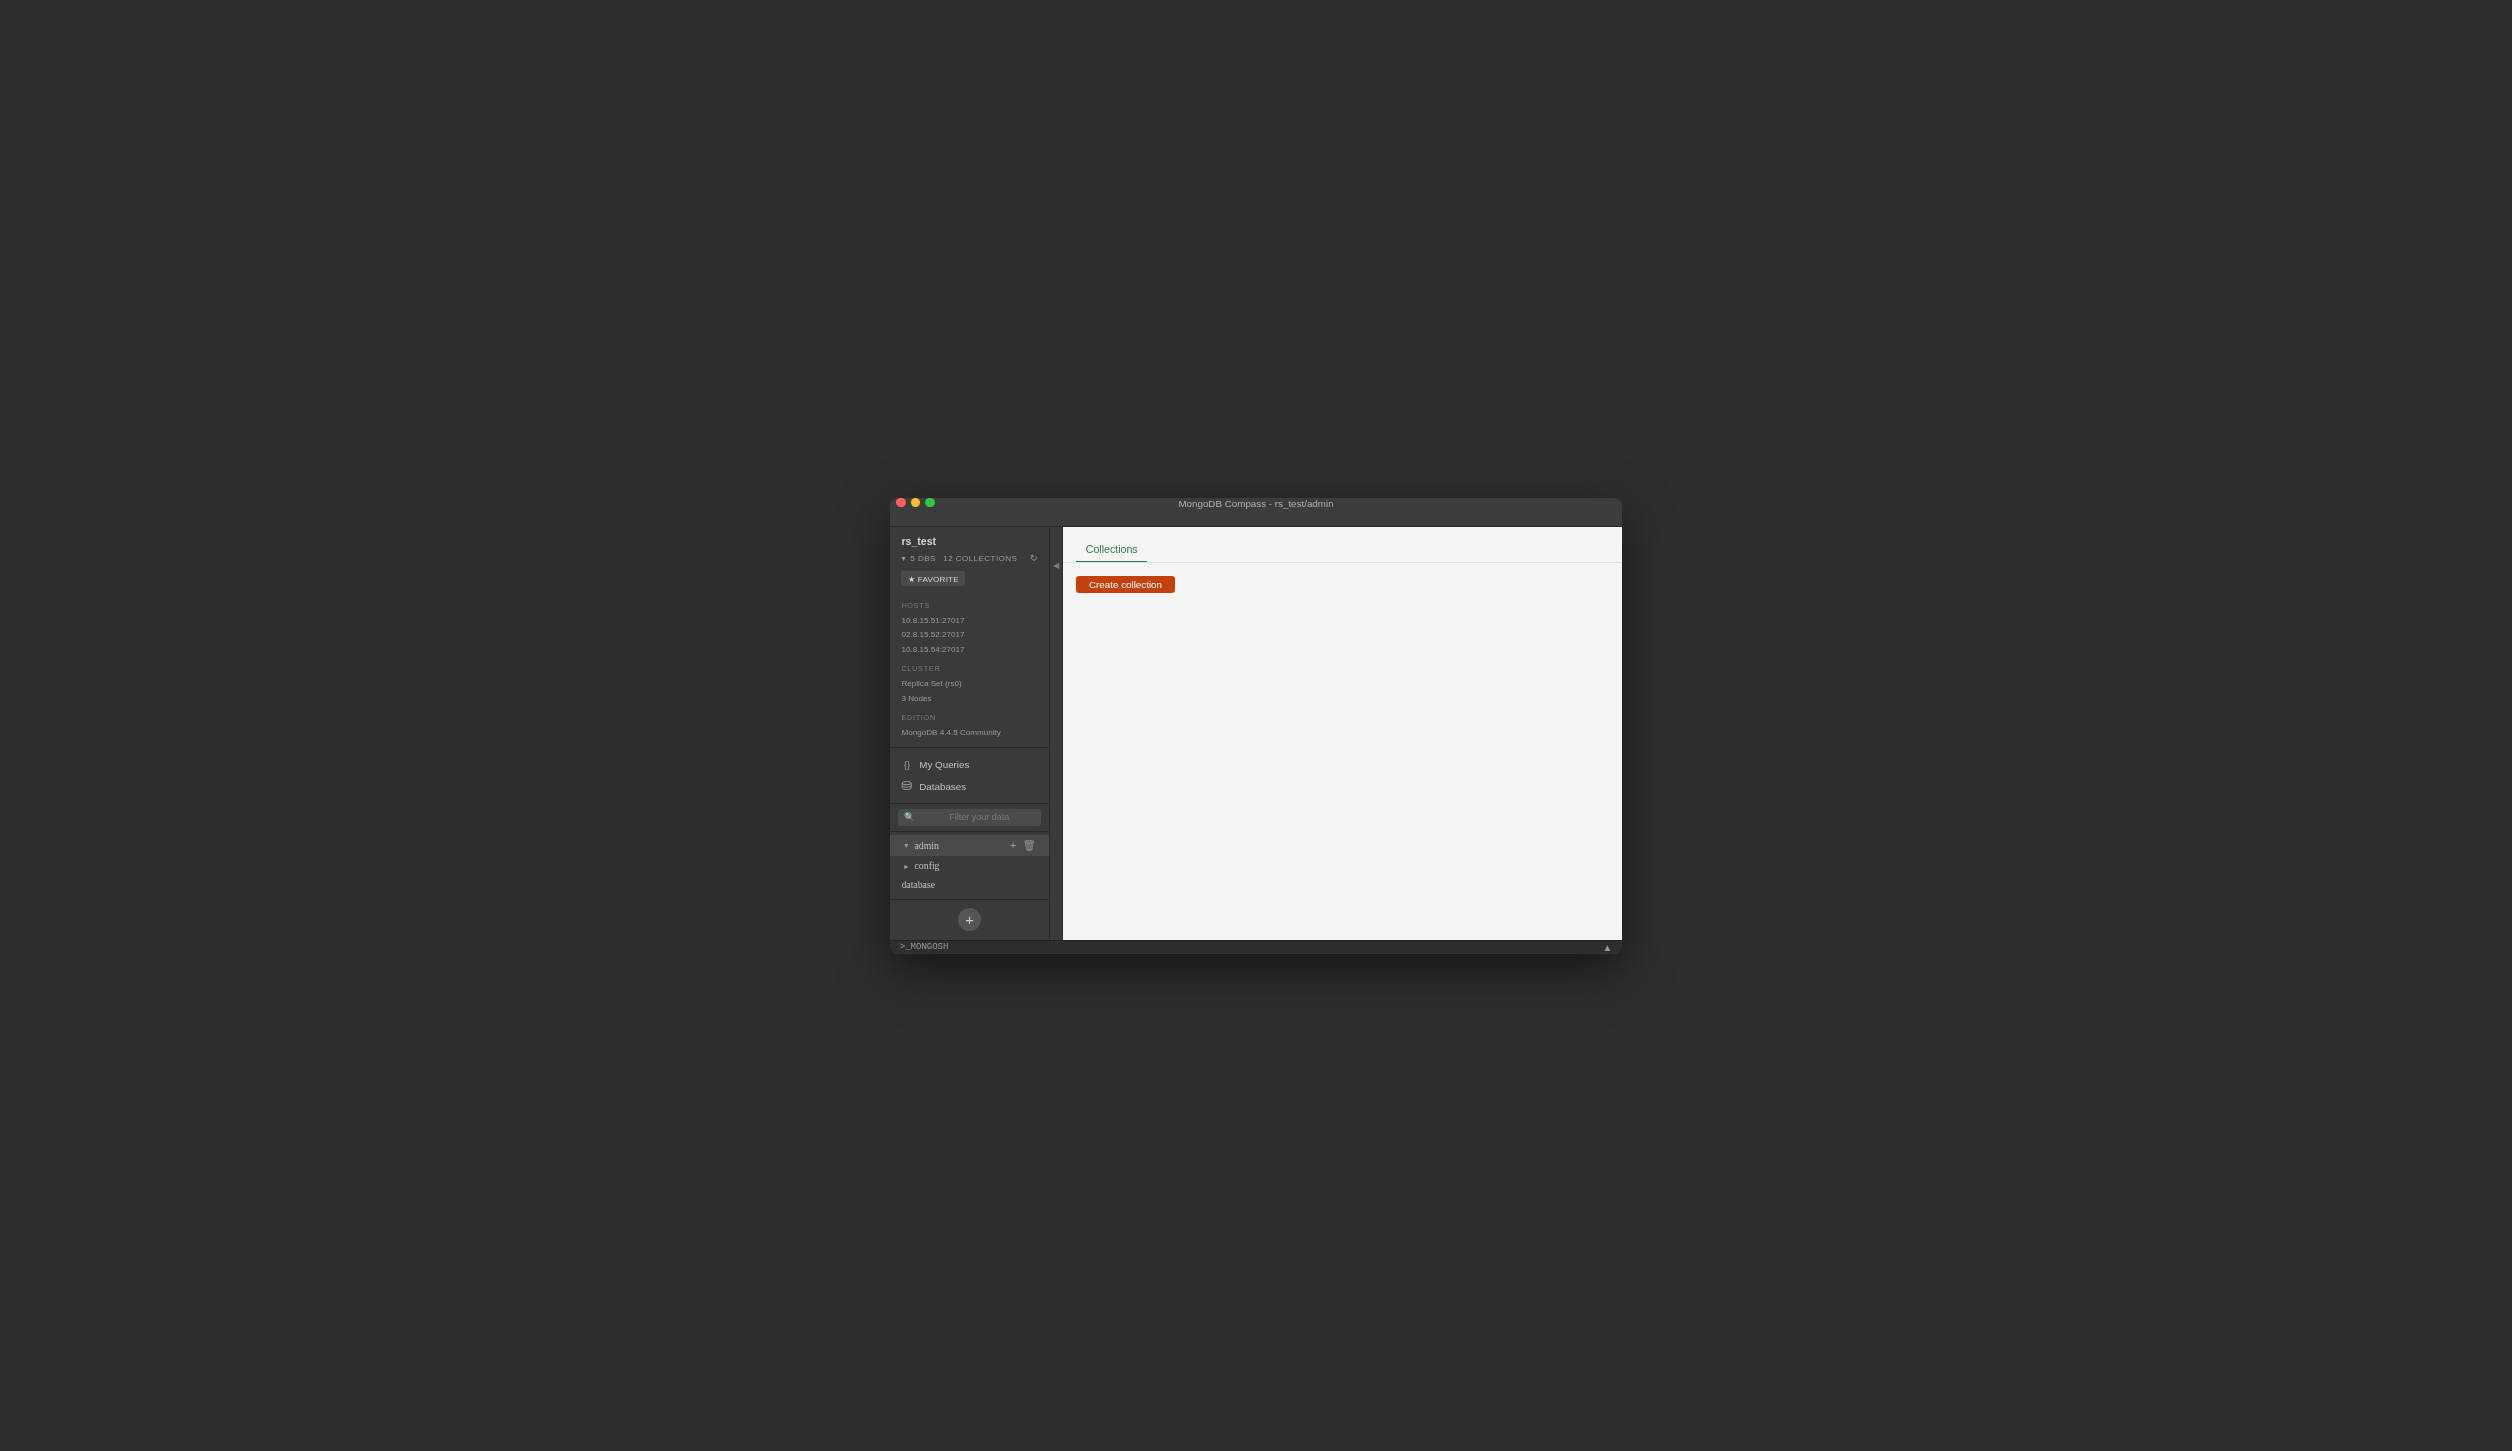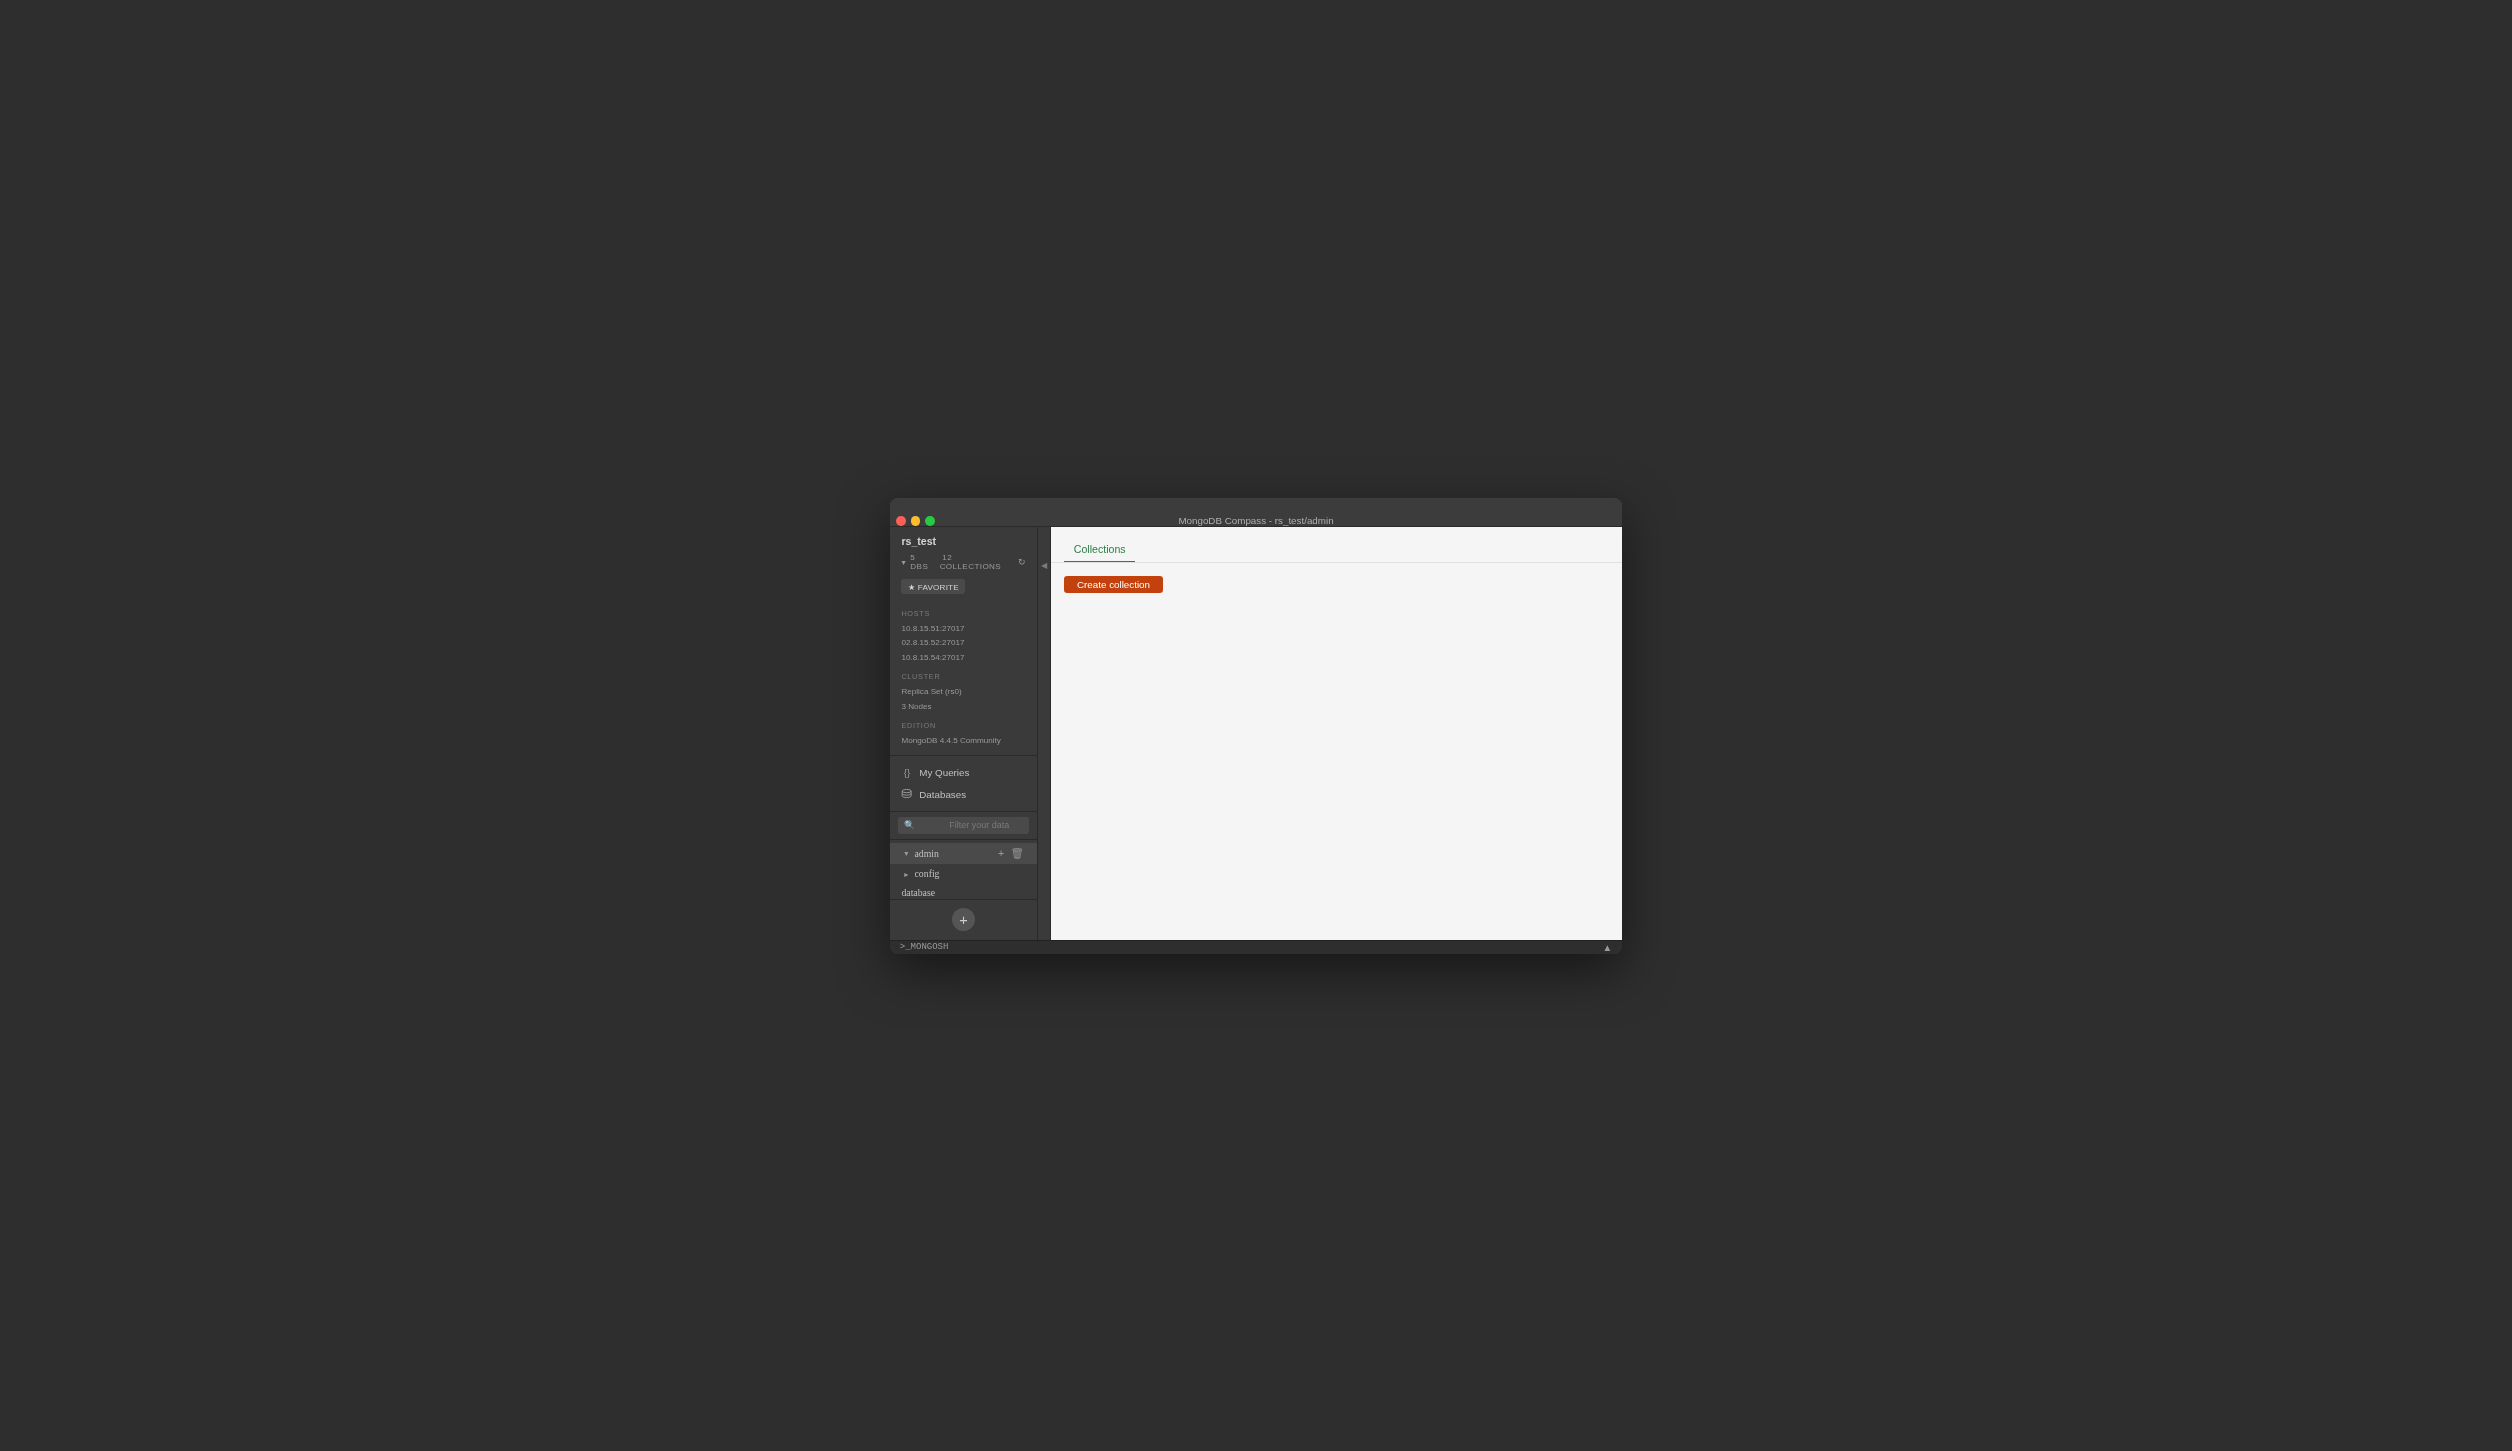--- a/index.html
+++ b/index.html
@@ -26,21 +26,21 @@
       overflow: hidden;
       box-shadow: 0 16.3px 49px rgba(0,0,0,0.5);
       display: flex;
       flex-direction: column;
     }
 
     .titlebar {
       background: #3c3c3c;
       height: 29px;
       display: flex;
-      align-items: flex-end;
+      align-items: flex-start;
       padding: 0 6px;
       flex-shrink: 0;
       position: relative;
       border-bottom: 0.8px solid #2a2a2a;
     }
 
     .traffic-lights {
       display: flex;
       gap: 4.9px;
       align-items: center;
@@ -64,21 +64,21 @@
       font-size: 9.8px;
     }
 
     .app-body {
       display: flex;
       flex: 1;
       overflow: hidden;
     }
 
     .sidebar {
-      width: 148px;
+      width: 160px;
       background: #3a3a3a;
       display: flex;
       flex-direction: column;
       flex-shrink: 0;
       border-right: 0.8px solid #2a2a2a;
     }
 
     .sidebar-connection {
       padding: 8.1px 11.4px 6.5px;
       border-bottom: 0.8px solid #2a2a2a;

